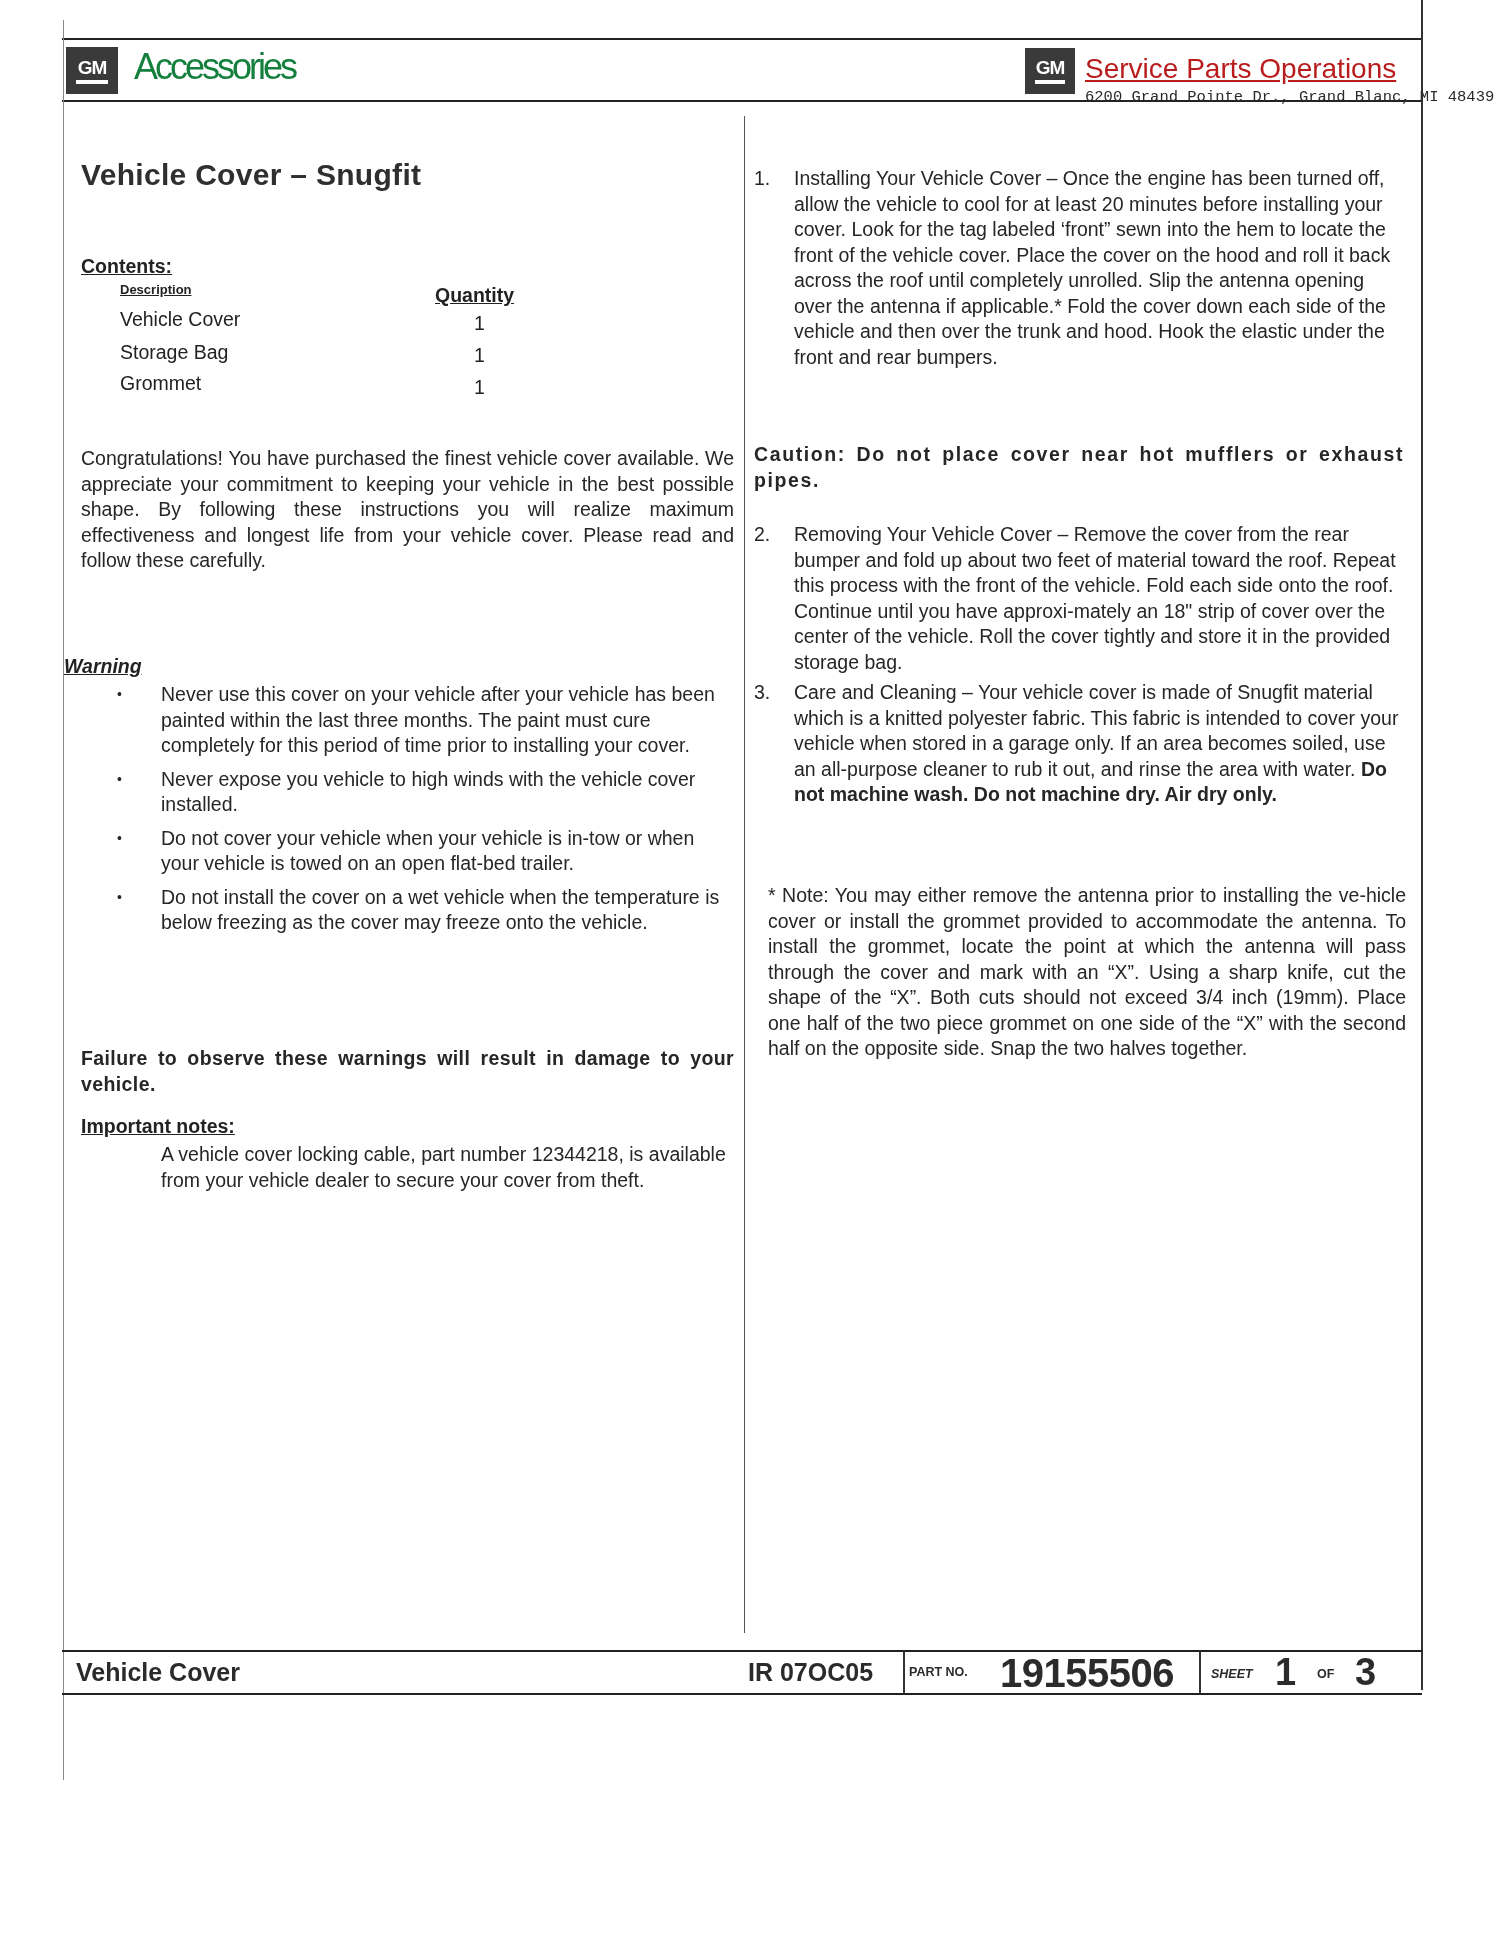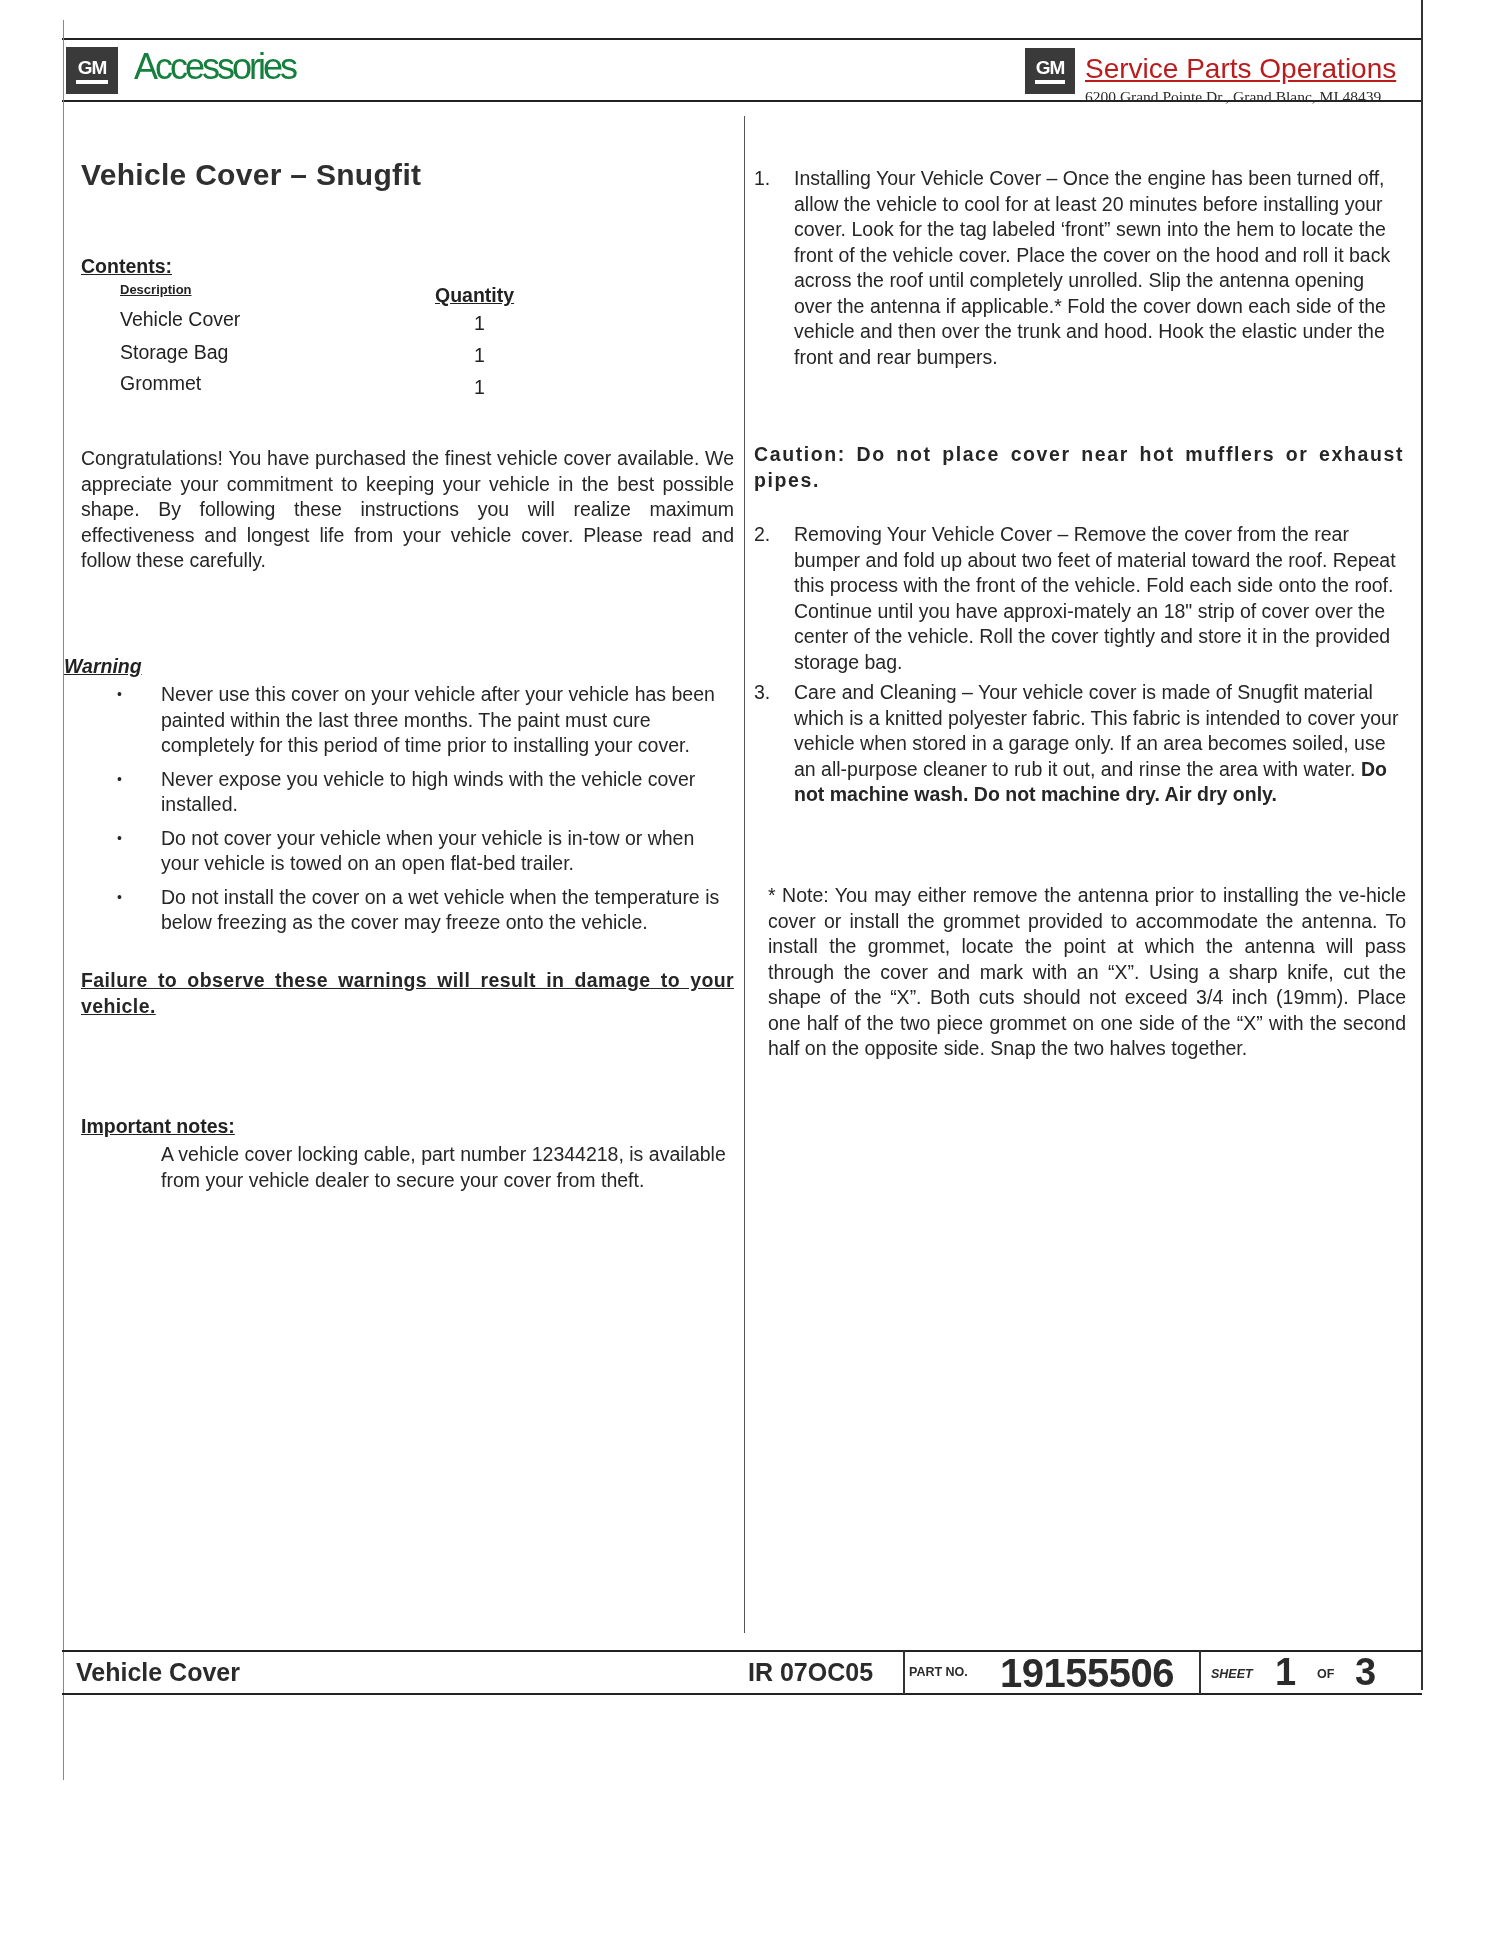--- a/index.html
+++ b/index.html
@@ -15,21 +15,21 @@
     font-family: "Liberation Sans", sans-serif; font-weight: bold;
     display: flex; flex-direction: column; align-items: center; justify-content: center;
   }
   .gm-logo span { line-height: 1; letter-spacing: -1px; }
   .gm-logo .bar { background: #fff; margin-top: 3px; }
   .accessories {
     position: absolute; left: 134px; top: 46px; font-size: 36px; font-weight: normal;
     letter-spacing: -3px; color: #15803d;
   }
   .spo-title { position: absolute; left: 1085px; top: 53px; font-size: 28px; color: #b91c1c; text-decoration: underline; }
-  .spo-addr { position: absolute; left: 1085px; top: 88px; font-size: 15.5px; color: #2a2a2a; font-family: Liberation Serif, serif; }
+  .spo-addr { position: absolute; left: 1085px; top: 88px; font-size: 15.5px; color: #2a2a2a; font-family: Liberation Mono, monospace; }
 
   
   .col { position: absolute; font-size: 19.5px; line-height: 25.5px; color: #262626; }
   .title { font-size: 30px; font-weight: bold; color: #2f2f2f; letter-spacing: 0.3px; }
   .u { text-decoration: underline; font-weight: bold; }
   .bold { font-weight: bold; }
   .justify { text-align: justify; }
   ul.bul { list-style: none; margin: 0; padding: 0; }
   ul.bul li { position: relative; padding-left: 80px; margin-bottom: 8px; }
   ul.bul li::before { content: "•"; position: absolute; left: 36px; top: 0; font-size: 14px; }
@@ -86,21 +86,21 @@
 <div class="col justify" style="left:81px; top:446px; width:653px;">Congratulations! You have purchased the finest vehicle cover available. We appreciate your commitment to keeping your vehicle in the best possible shape. By following these instructions you will realize maximum effectiveness and longest life from your vehicle cover. Please read and follow these carefully.</div>
 
 <div class="abs u" style="left:64px; top:655px; font-size:19.5px;font-style:italic;">Warning</div>
 <ul class="bul col" style="left:81px; top:682px; width:650px;">
   <li>Never use this cover on your vehicle after your vehicle has been painted within the last three months. The paint must cure completely for this period of time prior to installing your cover.</li>
   <li>Never expose you vehicle to high winds with the vehicle cover installed.</li>
   <li>Do not cover your vehicle when your vehicle is in-tow or when your vehicle is towed on an open flat-bed trailer.</li>
   <li>Do not install the cover on a wet vehicle when the temperature is below freezing as the cover may freeze onto the vehicle.</li>
 </ul>
 
-<div class="col bold justify" style="left:81px; top:968px; width:653px; letter-spacing:0.4px;text-decoration:underline;">Failure to observe these warnings will result in damage to your vehicle.</div>
+<div class="col bold justify" style="left:81px; top:1046px; width:653px; letter-spacing:0.4px;">Failure to observe these warnings will result in damage to your vehicle.</div>
 
 <div class="abs u" style="left:81px; top:1115px; font-size:19.5px;">Important notes:</div>
 <div class="col" style="left:161px; top:1142px; width:570px;">A vehicle cover locking cable, part number 12344218, is available from your vehicle dealer to secure your cover from theft.</div>
 
 <ol class="num col" style="left:754px; top:166px; width:650px;">
   <li>
     <span class="n">1.</span>
     <span>Installing Your Vehicle Cover – Once the engine has been turned off, allow the vehicle to cool for at least 20 minutes before installing your cover. Look for the tag labeled ‘front” sewn into the hem to locate the front of the vehicle cover. Place the cover on the hood and roll it back across the roof until completely unrolled. Slip the antenna opening over the antenna if applicable.*  Fold the cover down each side of the vehicle and then over the trunk and hood. Hook the elastic under the front and rear bumpers.</span>
   </li>
 </ol>

